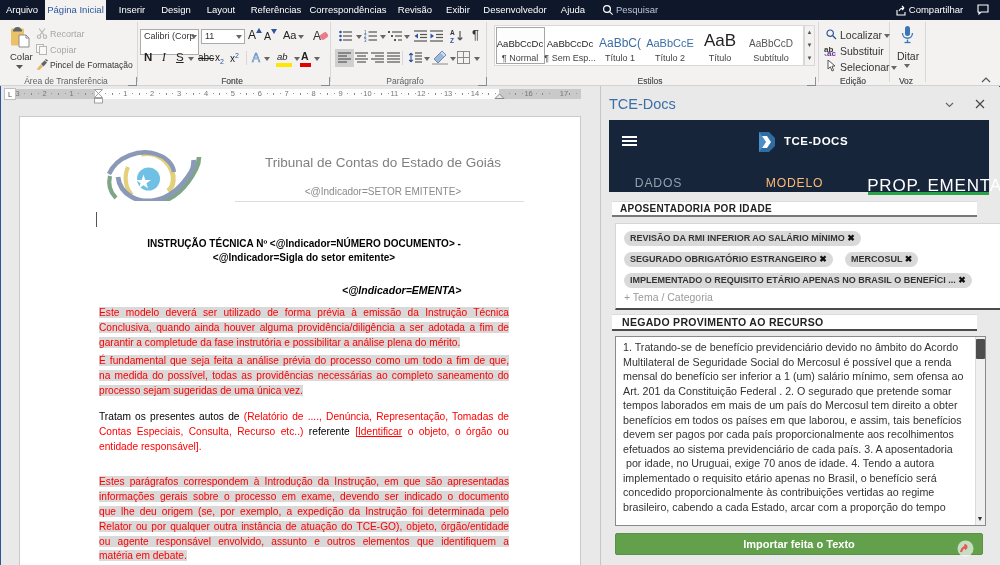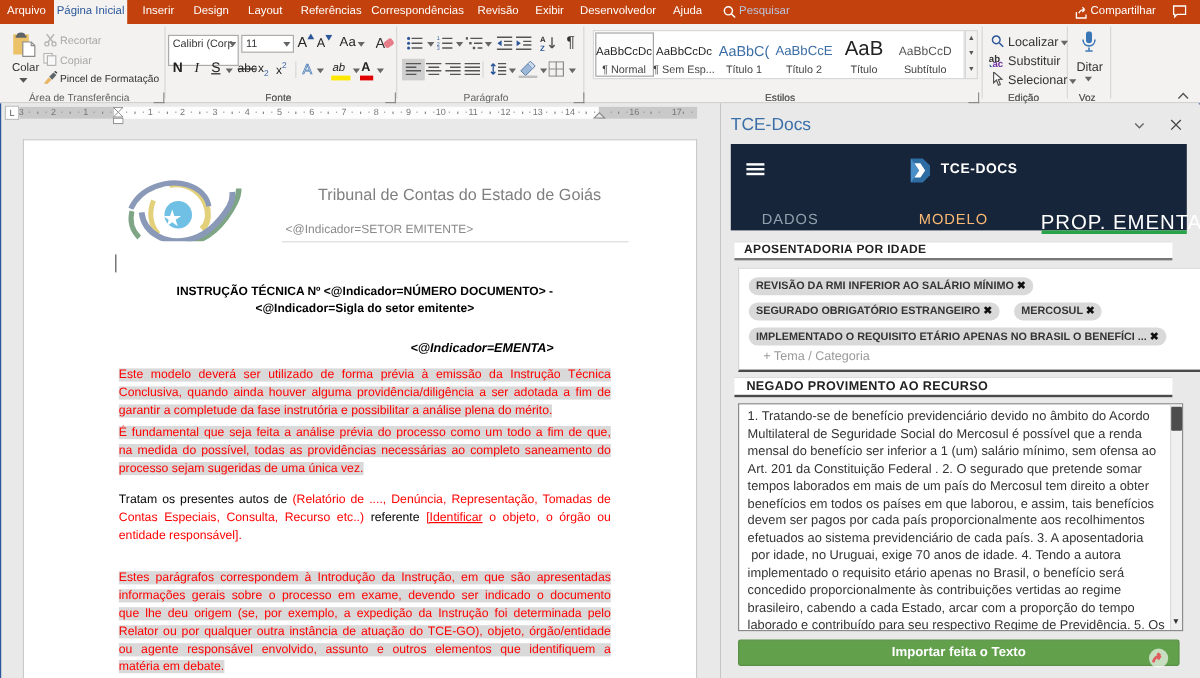--- a/index.html
+++ b/index.html
@@ -1,19 +1,19 @@
 <!DOCTYPE html>
 <html><head><meta charset="utf-8">
 <style>
 *{margin:0;padding:0;box-sizing:border-box}
 html,body{width:1000px;height:565px;overflow:hidden}
 body{font-family:"Liberation Sans",sans-serif;background:#e9e9e9;position:relative}
 .abs{position:absolute}
 
-#tabbar{position:absolute;left:0;top:0;width:1000px;height:20px;background:#c2410c}
+#tabbar{position:absolute;left:0;top:0;width:1000px;height:20px;background:#0f172a}
 #tabbar .tab{position:absolute;top:0;height:20px;line-height:20px;color:#fff;font-size:9.5px;transform:translateX(-50%);white-space:nowrap}
 #activetab{position:absolute;left:45px;top:0;width:61px;height:20px;background:#f3f2f1;color:#2b579a;font-size:9.5px;line-height:20px;text-align:center;white-space:nowrap}
 
 #ribbon{position:absolute;left:0;top:20px;width:1000px;height:66px;background:#f3f2f1;border-bottom:1px solid #d2d2d2}
 .gdiv{position:absolute;top:2px;height:60px;width:1px;background:#d8d8d8}
 .glabel{position:absolute;top:56px;font-size:8.5px;color:#5f5f5f;transform:translateX(-50%);white-space:nowrap}
 .launcher{position:absolute;width:9px;height:9px;border-left:1px solid #777;border-bottom:1px solid #777;transform:rotate(270deg);opacity:.8}
 .rtx{position:absolute;font-size:9px;color:#444;white-space:nowrap}
 .rtxg{position:absolute;font-size:9px;color:#a7a7a7;white-space:nowrap}
 .combo{position:absolute;background:#fff;border:1px solid #ababab;font-size:9px;color:#333;line-height:13px;padding-left:3px;white-space:nowrap;overflow:hidden}
@@ -432,21 +432,21 @@
     <path d="M38 7 C 54 4, 67 14, 70 28 C 71 36, 69 41, 65 44" fill="none" stroke="#e2d17a" stroke-width="5"></path>
     <path d="M25 20 C 21 29, 22 41, 29 48" fill="none" stroke="#e2d17a" stroke-width="4.2"></path>
     <path d="M7 29 C 5 37, 7 45, 13 51" fill="none" stroke="#7da586" stroke-width="4.2"></path>
     <path d="M52 56 C 70 54, 84 40, 93 22 C 95 18, 96 14, 96 10" fill="none" stroke="#7da586" stroke-width="4.6"></path>
     <circle cx="45.5" cy="32" r="11.5" fill="#6fc0e4"></circle>
     <path d="M40.5 27.5 L42.3 32.9 L48 32.9 L43.4 36.2 L45.1 41.6 L40.5 38.3 L35.9 41.6 L37.6 36.2 L33 32.9 L38.7 32.9 Z" fill="#fff"></path>
     <path d="M6 27 C 14 9, 37 2, 53 7 C 63 10, 70 17, 71 25" fill="none" stroke="#8b99b8" stroke-width="4.4"></path>
     <path d="M15 30 C 17 48, 36 57, 53 53 C 68 50, 80 38, 88 25 C 90 21.5, 91 17, 90.5 13" fill="none" stroke="#8b99b8" stroke-width="4.8"></path>
   </svg>
   <div class="doc" style="left:218px;top:38px;width:290px;text-align:center;font-size:13.5px;color:#7f7f7f">Tribunal de Contas do Estado de Goiás</div>
-  <div class="doc" style="left:218px;top:69px;width:290px;text-align:left;font-size:10px;color:#8a8a8a">&lt;@Indicador=SETOR EMITENTE&gt;</div>
+  <div class="doc" style="left:218px;top:69px;width:290px;text-align:center;font-size:10px;color:#8a8a8a">&lt;@Indicador=SETOR EMITENTE&gt;</div>
   <div class="abs" style="left:215px;top:84px;width:289px;height:1px;background:#dcdcdc"></div>
   <div class="abs" style="left:76px;top:95px;width:1px;height:15px;background:#555"></div>
   <div class="doc" style="left:79px;top:120px;width:410px;text-align:center;font-weight:bold;line-height:14px">INSTRUÇÃO TÉCNICA Nº &lt;@Indicador=NÚMERO DOCUMENTO&gt; -<br>&lt;@Indicador=Sigla do setor emitente&gt;</div>
   <div class="doc" style="left:322px;top:167px;font-weight:bold;font-style:italic;font-size:10.5px">&lt;@Indicador=EMENTA&gt;</div>
   <div class="para" style="top:189px">
     <div class="jline"><span class="hl red">Este modelo deverá ser utilizado de forma prévia à emissão da Instrução Técnica</span></div>
     <div class="jline"><span class="hl red">Conclusiva, quando ainda houver alguma providência/diligência a ser adotada a fim de</span></div>
     <div class="jlast"><span class="hl red">garantir a completude da fase instrutória e possibilitar a análise plena do mérito.</span></div>
   </div>
   <div class="para" style="top:237px">
@@ -493,37 +493,36 @@
     <span class="abs" style="left:185.5px;top:56px;transform:translateX(-50%);font-size:12.2px;color:#fdba74;letter-spacing:0.8px;white-space:nowrap">MODELO</span>
     <span class="abs" style="left:325.5px;top:56px;transform:translateX(-50%);font-size:17px;color:#fff;letter-spacing:0.8px;white-space:nowrap">PROP. EMENTA</span>
   </div>
   <div class="abs" style="left:267px;top:105px;width:121px;height:2.5px;background:#28a349"></div>
   <div class="sbx" style="left:11px;top:114px;width:365px;height:16px;border-top:1px solid #dcdcdc;border-bottom:2px solid #777;font-size:10px;font-weight:bold;color:#222;letter-spacing:.3px;line-height:14px;padding-left:8px">APOSENTADORIA POR IDADE</div>
   <div class="sbx" style="left:14px;top:136px;width:418px;height:87px;border:1px solid #d6d6d6;border-bottom:2px solid #4a4a4a">
     <div class="chip" style="left:8px;top:7px">REVISÃO DA RMI INFERIOR AO SALÁRIO MÍNIMO <b>✖</b></div>
     <div class="chip" style="left:8px;top:28px">SEGURADO OBRIGATÓRIO ESTRANGEIRO <b>✖</b></div>
     <div class="chip" style="left:229px;top:28px">MERCOSUL <b>✖</b></div>
     <div class="chip" style="left:8px;top:49px">IMPLEMENTADO O REQUISITO ETÁRIO APENAS NO BRASIL O BENEFÍCI ... <b>✖</b></div>
-    <div class="abs" style="left:20px;top:67px;font-size:10.5px;color:#9a9a9a">+ Tema / Categoria</div>
+    <div class="abs" style="left:8px;top:67px;font-size:10.5px;color:#9a9a9a">+ Tema / Categoria</div>
   </div>
   <div class="sbx" style="left:11px;top:227px;width:365px;height:17px;border-top:1px solid #dcdcdc;border-bottom:2px solid #4a4a4a;font-size:10.5px;font-weight:bold;color:#222;letter-spacing:.3px;line-height:15px;padding-left:10px">NEGADO PROVIMENTO AO RECURSO</div>
   <div class="sbx" style="left:14px;top:249px;width:371px;height:190px;border:1px solid #8a8a8a;font-size:10.7px;color:#333;line-height:14.5px;padding:3px 0 0 7px;overflow:hidden">
     <div style="white-space:nowrap">1. Tratando-se de benefício previdenciário devido no âmbito do Acordo</div>
     <div style="white-space:nowrap">Multilateral de Seguridade Social do Mercosul é possível que a renda</div>
     <div style="white-space:nowrap">mensal do benefício ser inferior a 1 (um) salário mínimo, sem ofensa ao</div>
     <div style="white-space:nowrap">Art. 201 da Constituição Federal . 2. O segurado que pretende somar</div>
     <div style="white-space:nowrap">tempos laborados em mais de um país do Mercosul tem direito a obter</div>
     <div style="white-space:nowrap">benefícios em todos os países em que laborou, e assim, tais benefícios</div>
     <div style="white-space:nowrap">devem ser pagos por cada país proporcionalmente aos recolhimentos</div>
     <div style="white-space:nowrap">efetuados ao sistema previdenciário de cada país. 3. A aposentadoria</div>
     <div style="white-space:nowrap">&nbsp;por idade, no Uruguai, exige 70 anos de idade. 4. Tendo a autora</div>
     <div style="white-space:nowrap">implementado o requisito etário apenas no Brasil, o benefício será</div>
     <div style="white-space:nowrap">concedido proporcionalmente às contribuições vertidas ao regime</div>
     <div style="white-space:nowrap">brasileiro, cabendo a cada Estado, arcar com a proporção do tempo</div>
-    <div style="white-space:nowrap">laborado e contribuído para seu respectivo Regime de Previdência. 5. Os</div>
     <div class="abs" style="left:359px;top:0;width:10px;height:188px;background:#f0f0f0;border-left:1px solid #dadada"></div>
     <div class="abs" style="left:360px;top:2px;width:9px;height:20px;background:#4d4d4d;border-radius:1px"></div>
     <div class="abs" style="left:359px;top:176px;width:10px;height:12px;font-size:7px;color:#333;text-align:center;line-height:12px">▼</div>
   </div>
   <div class="abs" style="left:14px;top:446px;width:368px;height:22px;background:#62a04c;border:1px solid #5a9145;border-radius:2px;color:#fff;font-size:11px;font-weight:600;text-align:center;line-height:20px">Importar feita o Texto</div>
   <svg class="abs" style="left:356px;top:453px" width="17" height="17" viewBox="0 0 17 17">
     <circle cx="8.5" cy="8.5" r="8" fill="#ffffff" fill-opacity="0.65"></circle>
     <path d="M4 12 C 5 8, 7 6.5, 10 6.5 M10 6.5 L7.5 4.5 M10 6.5 L8 9.5" fill="none" stroke="#e05c5c" stroke-width="2.2"></path>
   </svg>
 </div>

